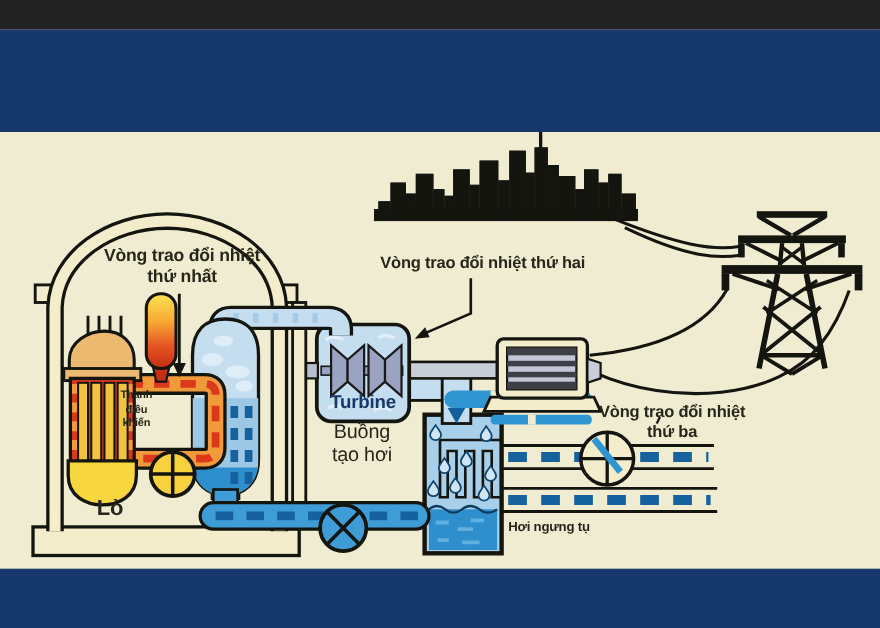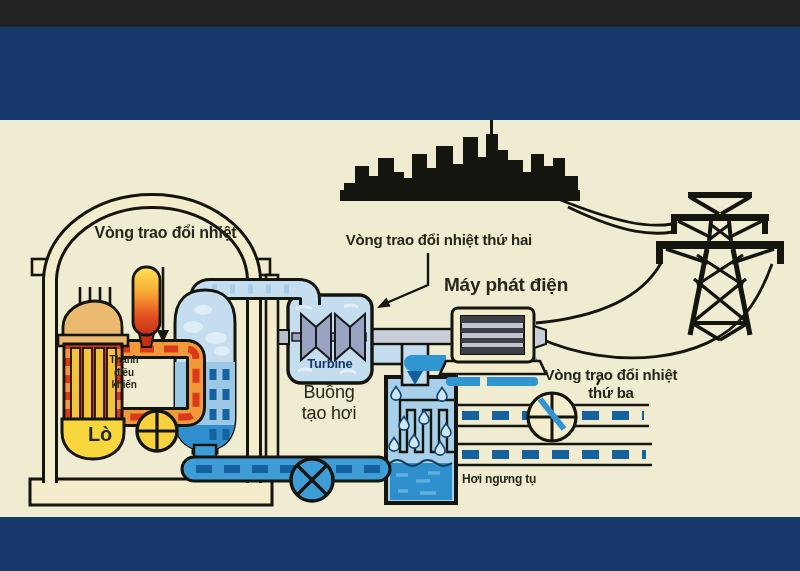--- a/index.html
+++ b/index.html
@@ -6,22 +6,22 @@
   #stage{position:relative;width:800px;height:571px;overflow:hidden;
          font-family:"Liberation Sans",sans-serif;background:#c4b5fd;margin-top:27px;}
   #stage svg{position:absolute;left:0;top:0;}
   .lbl{position:absolute;font-weight:bold;color:#26261A;text-align:center;
        line-height:1.18;letter-spacing:-0.2px;white-space:nowrap;}
   .lbl div{white-space:nowrap;}
   #lbl-loop1{left:78px;top:197px;width:175px;font-size:16px;}
   #lbl-loop2{left:332px;top:204px;width:200px;font-size:15px;text-align:right;}
   #lbl-gen{left:432px;top:247px;width:148px;font-size:19px;}
   #lbl-rods{left:88px;top:327px;width:72px;font-size:10px;line-height:1.25;}
-  #lbl-reactor{left:40px;top:396px;width:120px;font-size:20px;}
-  #lbl-turbine{left:292px;top:329px;width:76px;font-size:13px;color:#16386B;text-align:center;}
+  #lbl-reactor{left:40px;top:424px;width:120px;font-size:20px;}
+  #lbl-turbine{left:292px;top:329px;width:76px;font-size:17px;color:#16386B;text-align:center;}
   #lbl-chamber{left:284px;top:355px;width:90px;font-size:18px;font-weight:normal;}
   #lbl-loop3{left:536px;top:339px;width:150px;font-size:15px;}
   #lbl-cond{left:462px;top:445px;width:130px;font-size:12px;text-align:left;}
 </style>
 </head>
 <body>
 
 <div id="stage">
 <svg width="800" height="571" viewBox="0 0 800 571" xmlns="http://www.w3.org/2000/svg" xmlns:xlink="http://www.w3.org/1999/xlink">
   <defs>
@@ -240,23 +240,23 @@
     <line x1="163" y1="240" x2="163" y2="306" stroke-width="2.6"></line>
     <polygon points="163,316 157,303 169,303" stroke="none"></polygon>
     <polyline points="428,226 428,258 384,277" fill="none" stroke-width="2.4"></polyline>
     <polygon points="377,281 386.5,270.5 390.5,279.5" stroke="none"></polygon>
     <path d="M600,352 L597,358" stroke-width="2" fill="none"></path>
   </g>
 </svg>
 
 <div class="lbl" id="lbl-loop1">
   <div>Vòng trao đổi nhiệt</div>
+  <div>thứ nhất</div>
 </div>
 <div class="lbl" id="lbl-loop2">Vòng trao đổi nhiệt thứ hai</div>
-<div class="lbl" id="lbl-gen">Máy phát điện</div>
 <div class="lbl" id="lbl-rods">
   <div>Thanh</div>
   <div>điều</div>
   <div>khiển</div>
 </div>
 <div class="lbl" id="lbl-reactor">
   <div>Lò</div>
 </div>
 <div class="lbl" id="lbl-turbine">Turbine</div>
 <div class="lbl" id="lbl-chamber">

